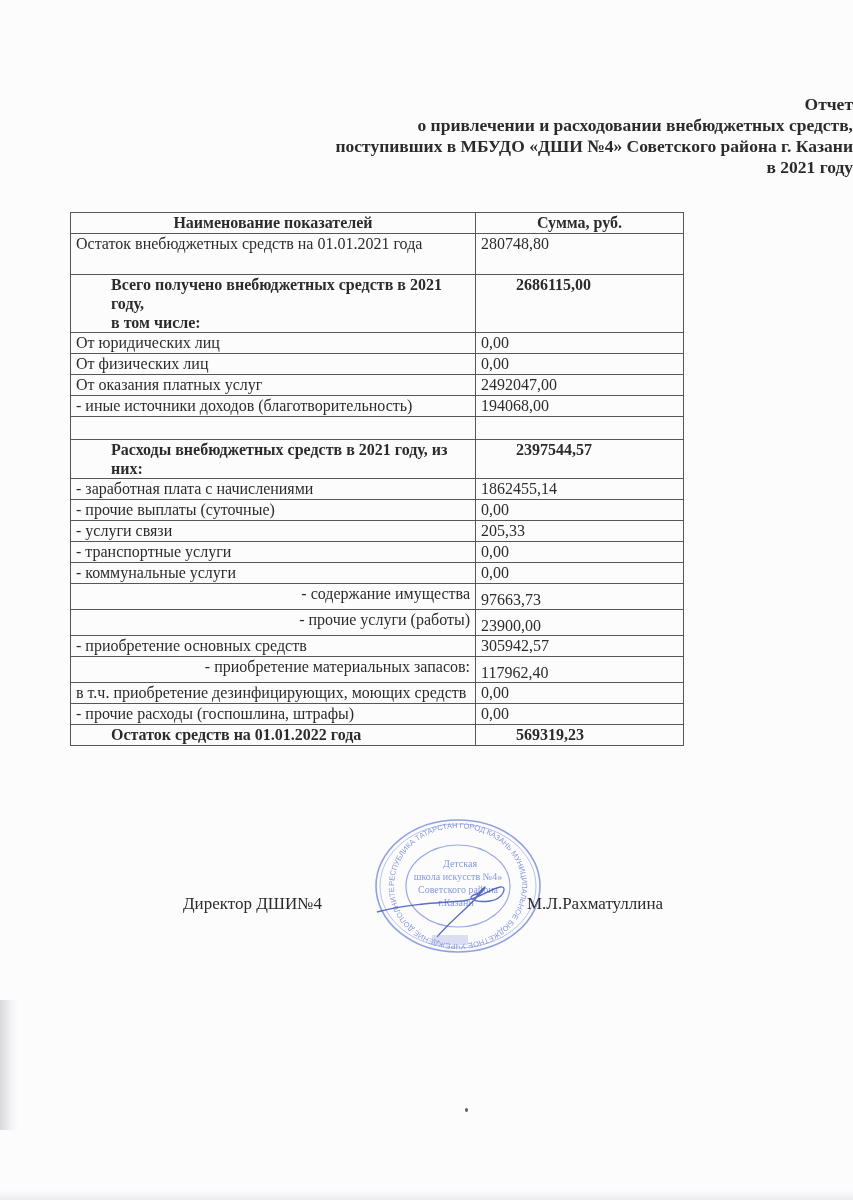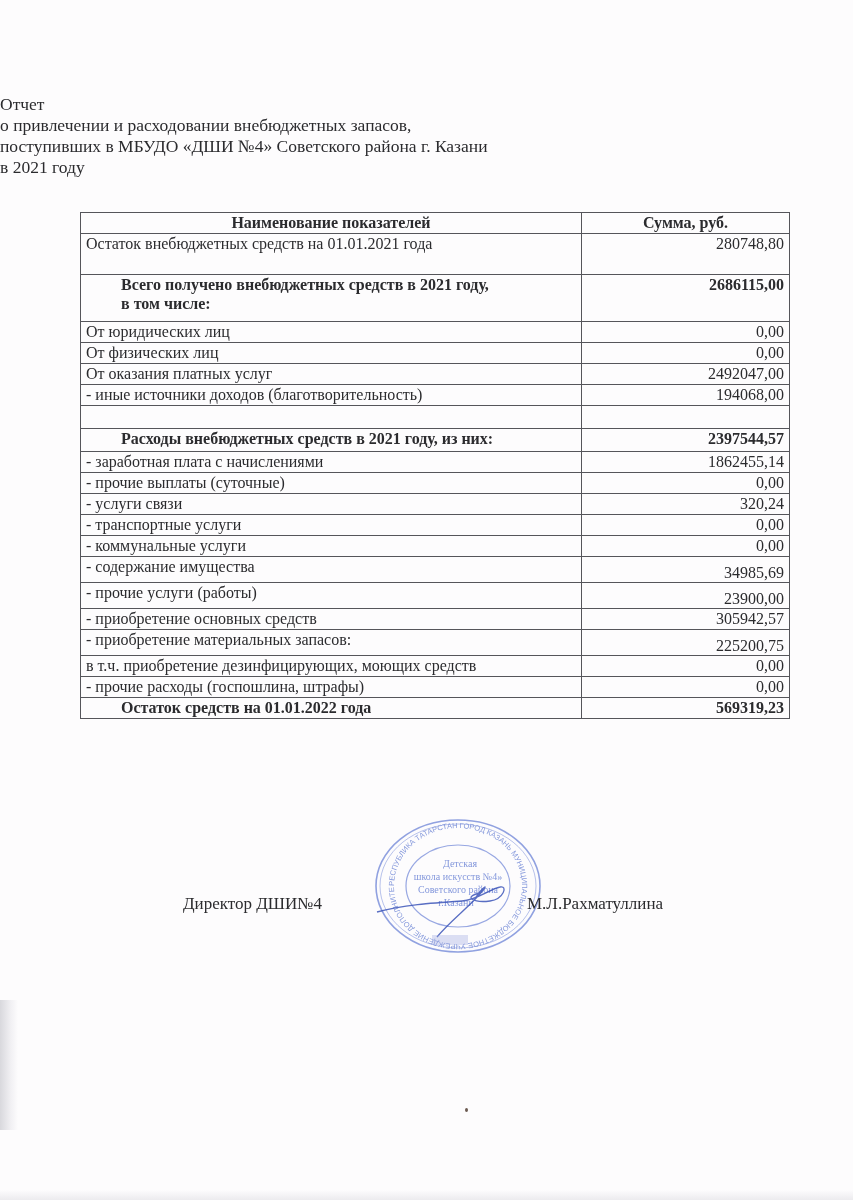--- a/index.html
+++ b/index.html
@@ -14,40 +14,40 @@
     position: absolute; left: 0; top: 1000px; width: 18px; height: 130px;
     background: linear-gradient(to right, #c9c9cf 0%, #ecebef 60%, rgba(253,252,253,0) 100%);
     opacity: 0.7;
   }
   .page-bottom-edge {
     position: absolute; left: 0; top: 1190px; width: 853px; height: 10px;
     background: linear-gradient(to bottom, #fdfcfd, #ecebee);
   }
   .header {
     position: absolute; left: 0; top: 94px; width: 853px;
-    text-align: left; font-weight: normal; font-size: 17.5px; line-height: 21px;
+    text-align: right; font-weight: bold; font-size: 17.5px; line-height: 21px;
   }
   .header div { white-space: nowrap; }
   table.report {
-    position: absolute; left: 80px; top: 212px; width: 710px;
+    position: absolute; left: 70px; top: 212px; width: 614px;
     border-collapse: collapse;
     font-size: 16px;
   }
   table.report td, table.report th {
     border: 1px solid #55555a;
     padding: 0 5px;
     line-height: 19px;
     vertical-align: top;
   }
   table.report th { font-weight: bold; text-align: center; height: 20px; }
-  table.report td.amt { text-align: right; width: 162px; }
+  table.report td.amt { text-align: left; width: 162px; }
   table.report tr.bold td { font-weight: bold; padding-left: 40px; }
   tr.h20 td { height: 20px; margin-left: 36px; }
   tr.h22 td { height: 22px; }
-  tr.h25 td { height: 25px; }
+  tr.h25 td { height: 25px; text-align: right; }
   tr.h46 td { height: 46px; }
   tr.h40 td { height: 40px; }
   td.amt.low { vertical-align: bottom; }
   .signature-block {
     position: absolute; left: 0; top: 890px; width: 853px; height: 40px;
     font-size: 17px;
     padding-left: 28px;
   }
   .director-label { position: absolute; left: 183px; top: 4px; }
   .director-name { position: absolute; left: 527px; top: 4px; }
@@ -58,21 +58,21 @@
   .speck { position: absolute; width: 3px; height: 4px; background: #6b5a50; border-radius: 50%; }
 </style>
 </head>
 <body>
 
 <div class="page-shadow-left"></div>
 <div class="page-bottom-edge"></div>
 
 <div class="header">
   <div>Отчет</div>
-  <div>о привлечении и расходовании внебюджетных запасов,</div>
+  <div>о привлечении и расходовании внебюджетных средств,</div>
   <div>поступивших в МБУДО «ДШИ №4» Советского района г. Казани</div>
   <div>в 2021 году</div>
 </div>
 
 <table class="report">
   <thead>
     <tr>
       <th>Наименование показателей</th>
       <th>Сумма, руб.</th>
     </tr>
@@ -116,45 +116,45 @@
     <tr class="h20">
       <td>- заработная плата с начислениями</td>
       <td class="amt">1862455,14</td>
     </tr>
     <tr class="h20">
       <td>- прочие выплаты (суточные)</td>
       <td class="amt">0,00</td>
     </tr>
     <tr class="h20">
       <td>- услуги связи</td>
-      <td class="amt">320,24</td>
+      <td class="amt">205,33</td>
     </tr>
     <tr class="h20">
       <td>- транспортные услуги</td>
       <td class="amt">0,00</td>
     </tr>
     <tr class="h20">
       <td>- коммунальные услуги</td>
       <td class="amt">0,00</td>
     </tr>
     <tr class="h25">
       <td>- содержание имущества</td>
-      <td class="amt low">34985,69</td>
+      <td class="amt low">97663,73</td>
     </tr>
     <tr class="h25">
       <td>- прочие услуги (работы)</td>
       <td class="amt low">23900,00</td>
     </tr>
     <tr class="h20">
       <td>- приобретение основных средств</td>
       <td class="amt">305942,57</td>
     </tr>
     <tr class="h25">
       <td>- приобретение материальных запасов:</td>
-      <td class="amt low">225200,75</td>
+      <td class="amt low">117962,40</td>
     </tr>
     <tr class="h20">
       <td>в т.ч. приобретение дезинфицирующих, моющих средств</td>
       <td class="amt">0,00</td>
     </tr>
     <tr class="h20">
       <td>- прочие расходы (госпошлина, штрафы)</td>
       <td class="amt">0,00</td>
     </tr>
     <tr class="bold h20">

